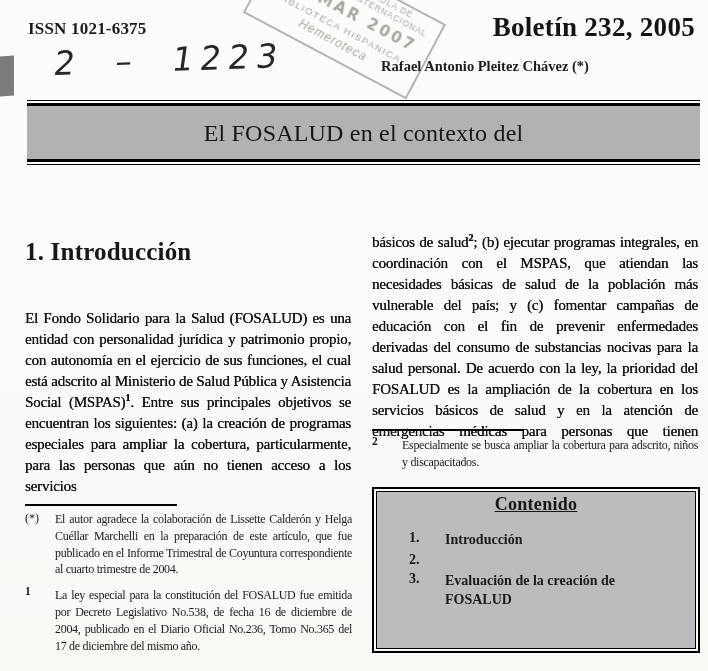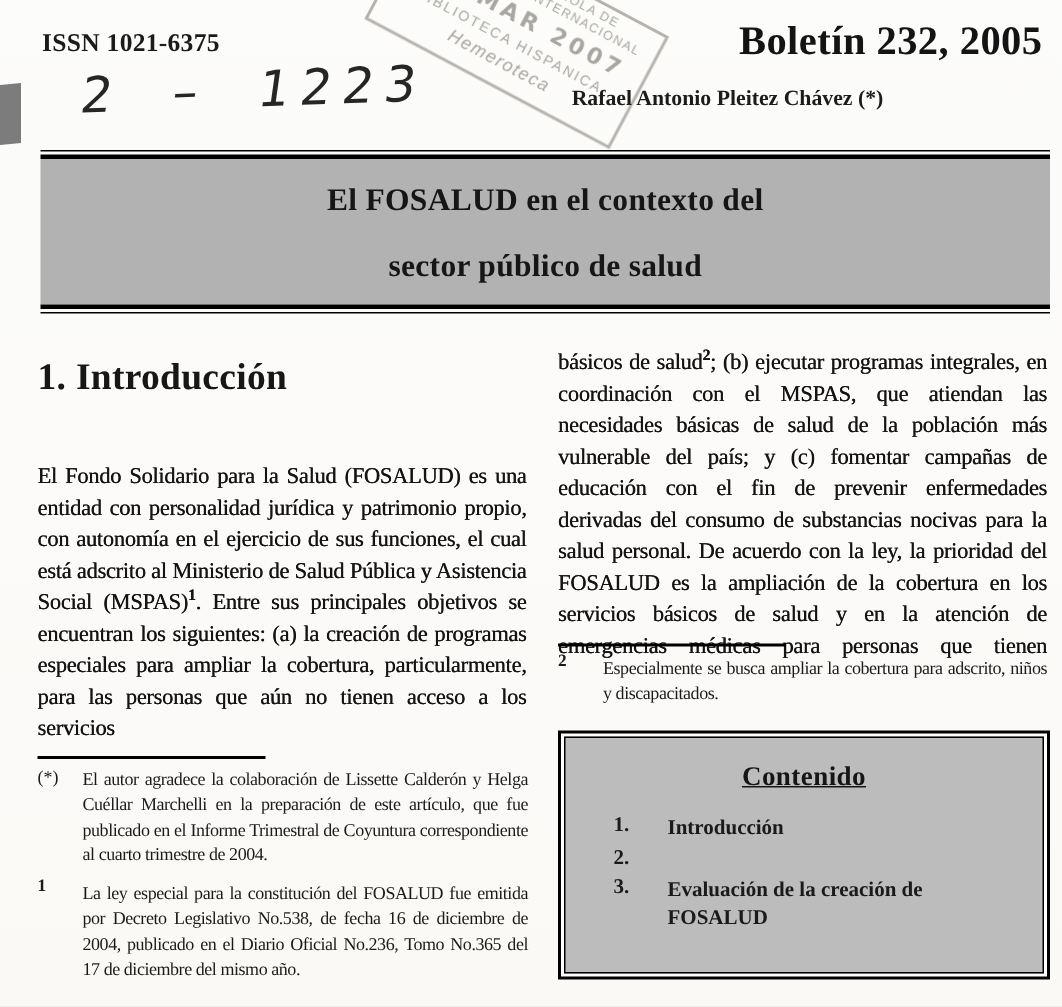--- a/index.html
+++ b/index.html
@@ -37,21 +37,21 @@
   .stamp-line{font-size:8.5px;letter-spacing:1px;line-height:10px;white-space:nowrap;}
   .stamp-date{font-family:"DejaVu Sans",sans-serif;font-size:15px;font-weight:bold;letter-spacing:3px;line-height:20px;margin-top:2px;white-space:nowrap;}
   .stamp-lib{font-size:9.5px;letter-spacing:1.5px;line-height:12px;margin-top:2px;white-space:nowrap;}
   .stamp-sec{font-size:12px;font-style:italic;letter-spacing:1px;line-height:14px;margin-top:1px;}
   
   .banner{position:absolute;left:27px;top:100px;width:673px;}
   .rule-thin{height:1px;background:#000;}
   .rule-thick{height:3px;background:#000;}
   .gap2{height:2px;}
   .banner-inner{background:#b2b2b2;text-align:center;padding:5px 0 4px 0;}
-  .banner-line{font-size:21px;font-weight:bold;line-height:44px;color:#161616;letter-spacing:.2px;}
+  .banner-line{font-size:24px;font-weight:normal;line-height:44px;color:#161616;letter-spacing:.2px;}
   
   .col-left{position:absolute;left:25px;top:238px;width:326px;}
   .col-right{position:absolute;left:372px;top:232px;width:326px;}
   .section-heading{margin:0;font-size:25px;font-weight:bold;color:#171717;letter-spacing:.2px;}
   .body-par{
     margin:42px 0 0 0;font-size:15px;line-height:21px;
     text-align:justify;text-align-last:justify;
     letter-spacing:-.2px;color:#141414;
     text-shadow:.2px 0 0 currentColor;
   }
@@ -68,21 +68,21 @@
   .fn-marker{flex:0 0 30px;font-size:12px;color:#1a1a1a;}
   .fn-num{font-size:11.5px;font-weight:bold;position:relative;top:-2px;}
   .fn-text{flex:1;font-size:12px;line-height:16.8px;text-align:justify;letter-spacing:-.3px;color:#1a1a1a;}
   
   .contents-box{
     position:absolute;left:372px;top:487px;width:328px;height:166px;
     border:2px solid #000;background:#fdfdfb;padding:2px;box-sizing:border-box;
   }
   .contents-inner{
     border:1px solid #000;background:#bcbcbc;width:100%;height:100%;
-    box-sizing:border-box;padding:15px 10px 0 10px;
+    box-sizing:border-box;padding:2px 10px 0 10px;
   }
   .contents-title{
     text-align:center;font-size:18px;font-weight:bold;text-decoration:underline;
     color:#161616;letter-spacing:.3px;
   }
   .contents-list{margin-top:15px;padding-left:22px;padding-right:6px;}
   .contents-item{display:flex;margin-bottom:3px;}
   .ci-num{flex:0 0 36px;font-size:14px;font-weight:bold;color:#1a1a1a;}
   .ci-text{flex:1;font-size:14px;font-weight:bold;line-height:19px;color:#1a1a1a;}
 </style>
@@ -107,21 +107,20 @@
   <div class="author">Rafael Antonio Pleitez Chávez (*)</div>
 
   <div class="corner-tab"></div>
 
   <div class="banner">
     <div class="rule-thin"></div>
     <div class="gap2"></div>
     <div class="rule-thick"></div>
     <div class="banner-inner">
       <div class="banner-line">El FOSALUD en el contexto del</div>
-      <div class="banner-line">sector público de salud</div>
     </div>
     <div class="rule-thick"></div>
     <div class="gap2"></div>
     <div class="rule-thin"></div>
   </div>
 
   <div class="col-left">
     <h2 class="section-heading">1. Introducción</h2>
     <p class="body-par"><span>El Fondo Solidario para la Salud (FOSALUD) es una entidad con personalidad jurídica y patrimonio propio, con autonomía en el ejercicio de sus funciones, el cual está adscrito al Ministerio de Salud Pública y Asistencia Social (MSPAS)</span><span class="fnref">1</span><span>. Entre sus principales objetivos se encuentran los siguientes: (a) la creación de programas especiales para ampliar la cobertura, particularmente, para las personas que aún no tienen acceso a los servicios</span></p>
   </div>

